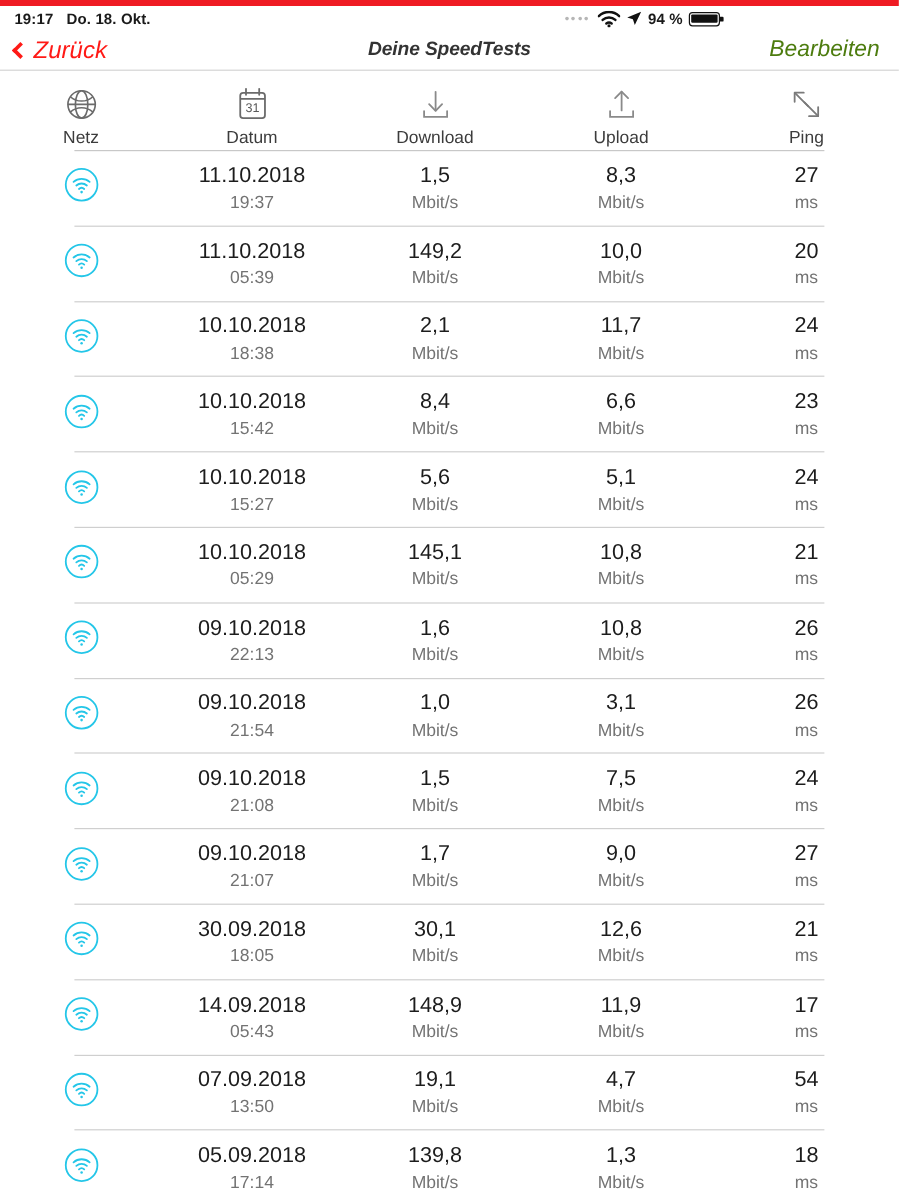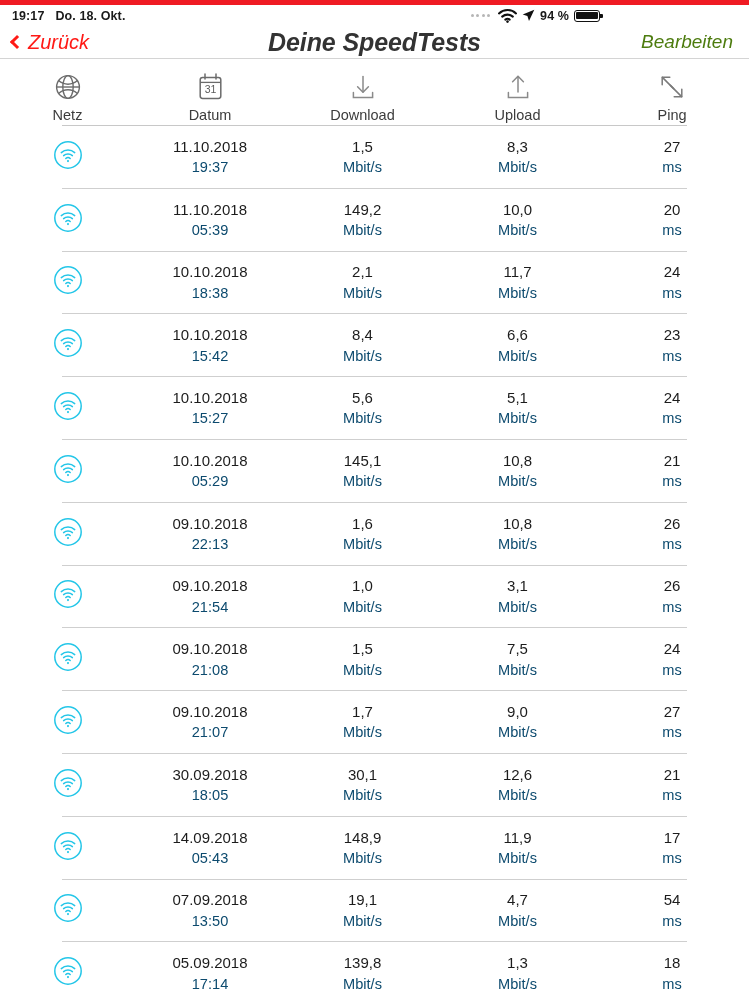--- a/index.html
+++ b/index.html
@@ -53,21 +53,21 @@
     color: #ff1a16; font-size: 20px; padding-left: 12px;
     cursor: pointer;
   }
   .nav-back .chev {
     display: inline-block; width: 10px; height: 10px;
     border-left: 3.4px solid #ff1a16; border-bottom: 3.4px solid #ff1a16;
     transform: rotate(45deg); margin-right: 3px; margin-top: 0px;
   }
   .nav-title {
     position: absolute; left: 0; width: 749px; text-align: center;
-    font-size: 25px; font-weight: bold; color: #333333;
+    font-size: 16px; font-weight: bold; color: #333333;
     letter-spacing: -0.1px;
   }
   .nav-edit {
     margin-left: auto; padding-right: 16px;
     color: #4d7c0f; font-size: 19px; cursor: pointer;
   }
   .nav-divider {
     position: absolute; top: 58px; left: 0; width: 749px; height: 1px;
     background: #d4d4d4;
   }
@@ -83,22 +83,22 @@
     gap: 7px;
   }
   .col-head .cap { font-size: 14.5px; color: #3c3c3c; }
 
   .hd-divider {
     width: 625px; margin-left: 62px; height: 1px; background: #c8c8c8;
   }
 
   .row { display: flex; height: 61.8px; align-items: center; }
   .row .cell { display: flex; flex-direction: column; align-items: center; justify-content: center; }
-  .row .l1 { font-size: 15px; color: #1c1c1c; line-height: 1.42; }
-  .row .l2 { font-size: 14.6px; color: #0c4a6e; line-height: 1.42; }
+  .row .l1 { font-size: 18px; color: #1c1c1c; line-height: 1.42; }
+  .row .l2 { font-size: 14.6px; color: #737373; line-height: 1.42; }
   .row-divider { width: 625px; margin-left: 62px; height: 1px; background: #cfcfcf; }
 
   
   .c-net    { width: 135px; }
   .c-date   { width: 150px; }
   .c-down   { width: 155px; }
   .c-up     { width: 155px; }
   .c-ping   { width: 154px; }
 
   

